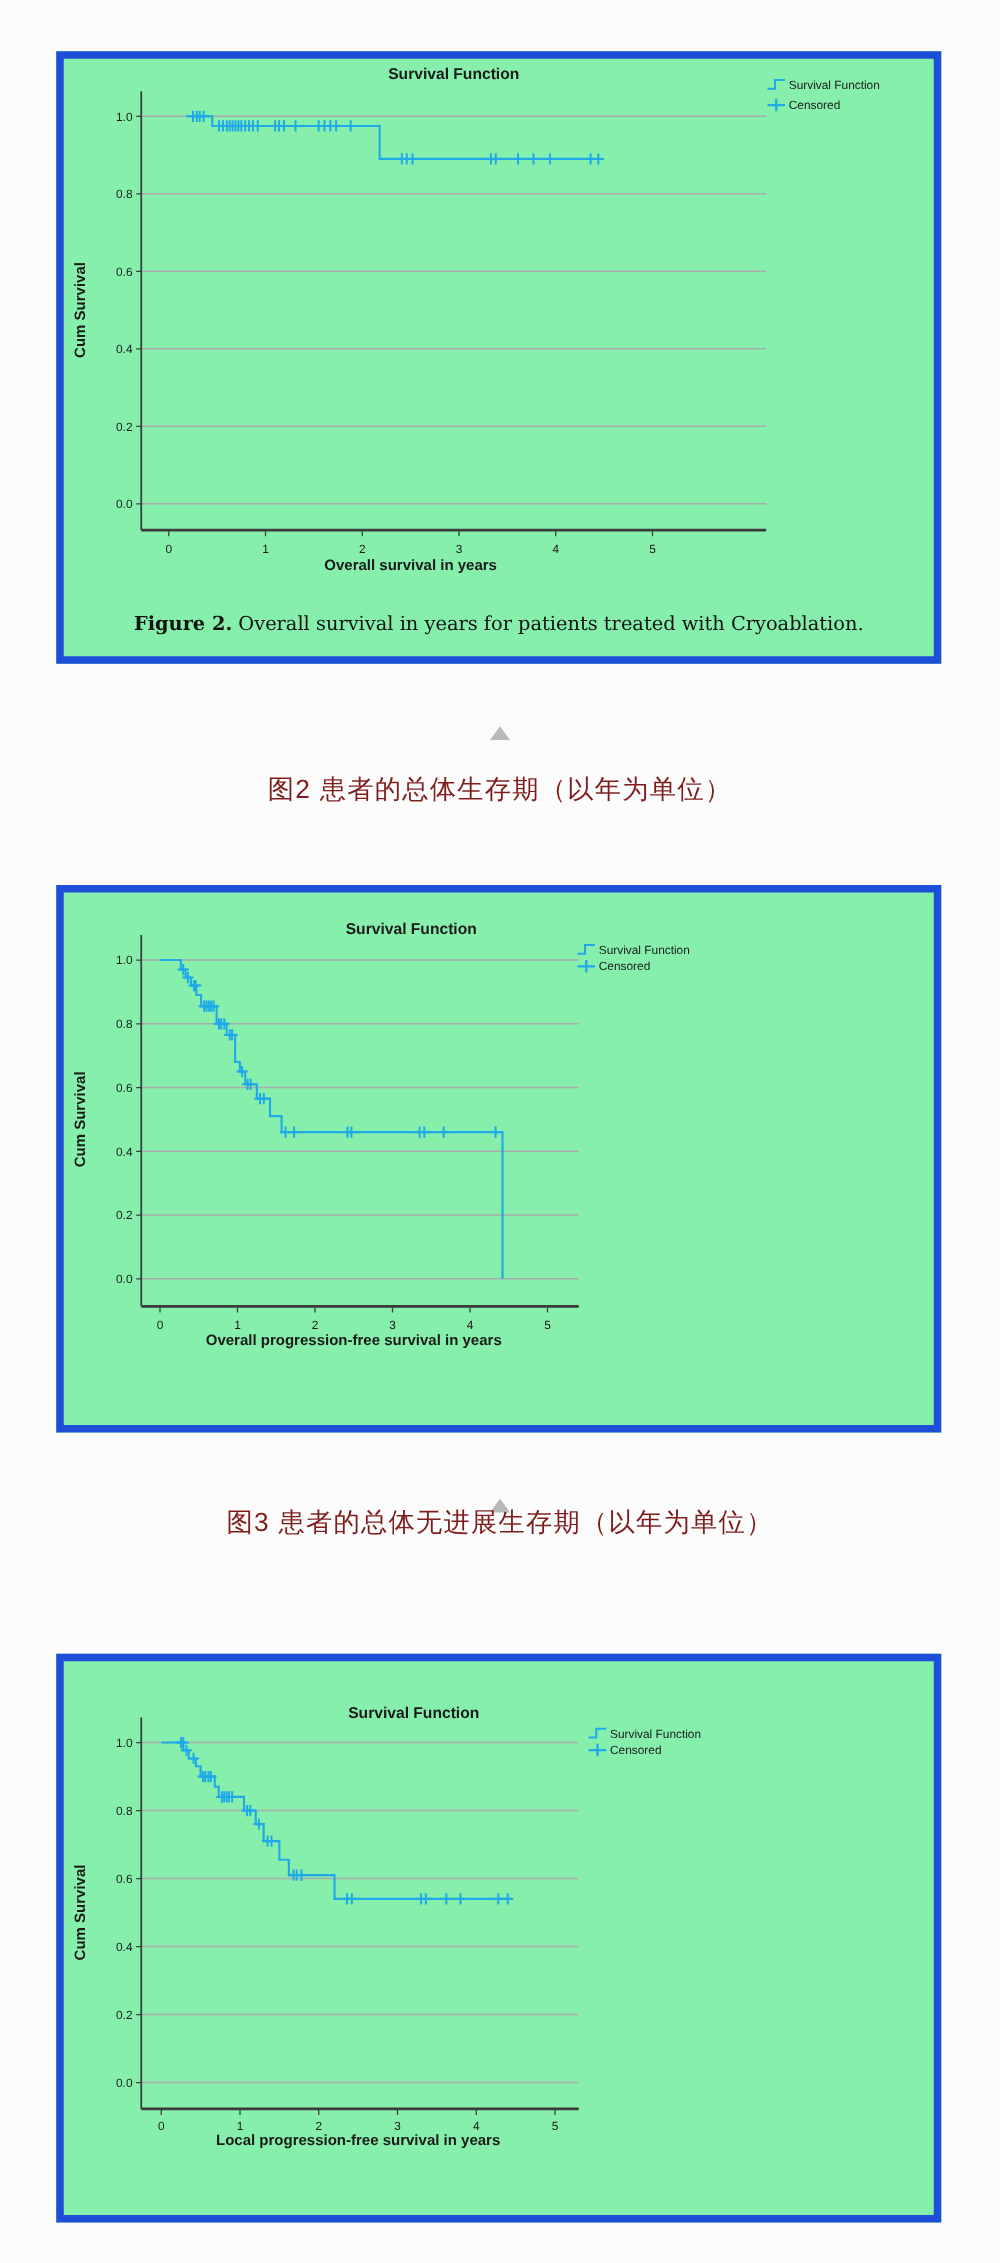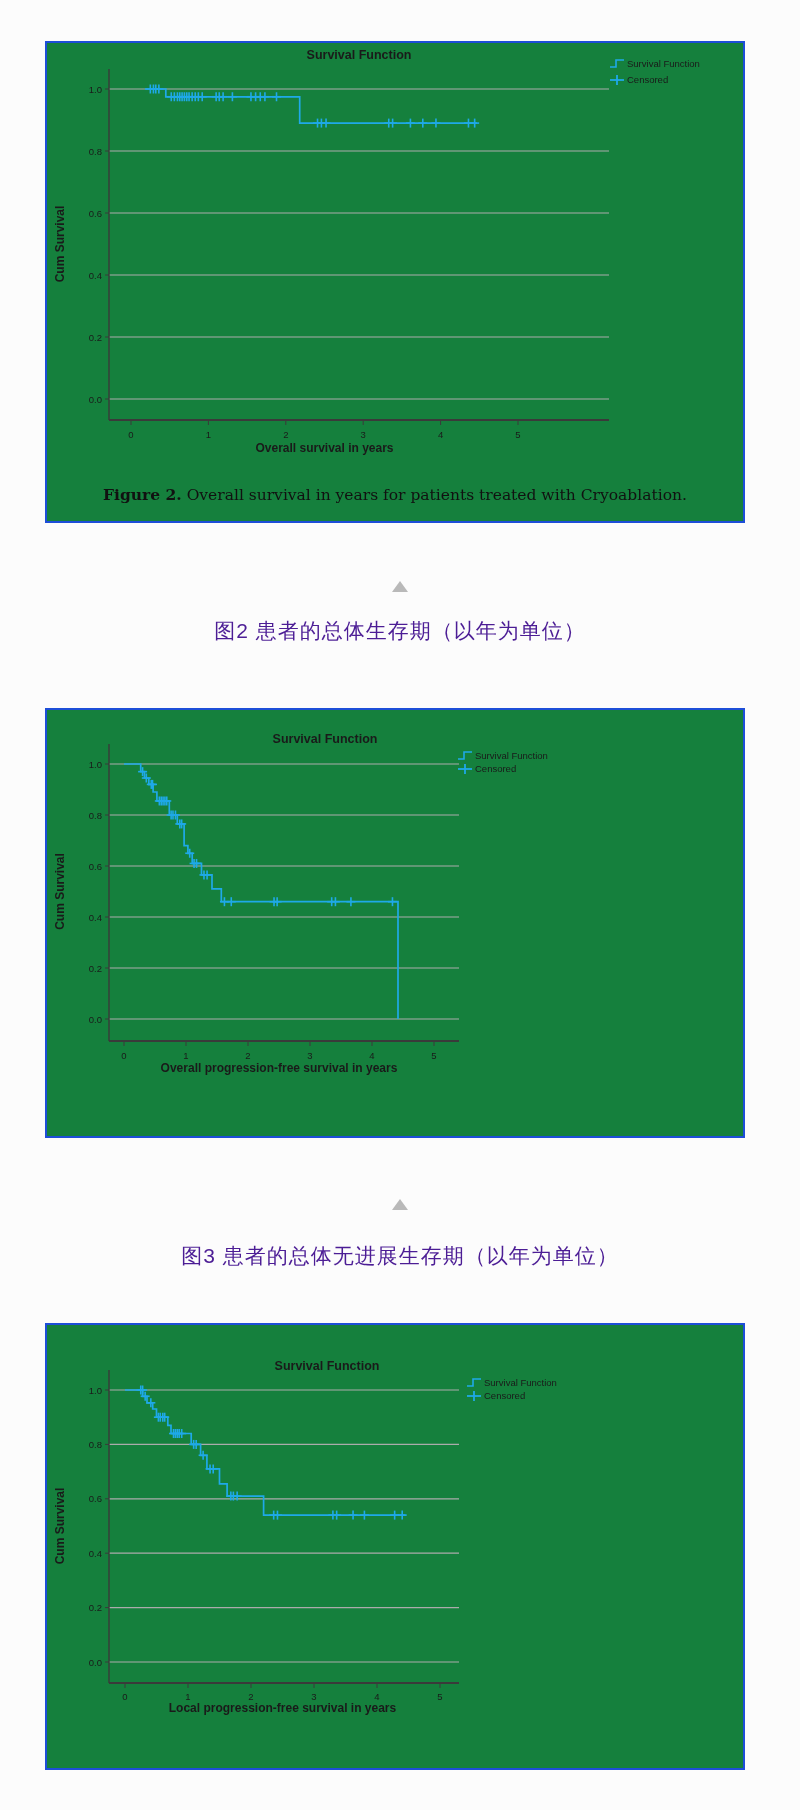--- a/index.html
+++ b/index.html
@@ -1,25 +1,25 @@
 <!DOCTYPE html>
 <html><head>
 <meta charset="utf-8">
 <style>
   html,body{margin:0;padding:0;}
   body{background:#fcfcfc;font-family:"Liberation Sans",sans-serif;}
   .page{position:relative;width:800px;height:1810px;background:#fcfcfc;overflow:hidden;}
-  .figure-box{position:absolute;left:45px;width:696px;background:#15803d;border:2px solid #1d4ed8;}
+  .figure-box{position:absolute;left:45px;width:696px;background:#86efac;border:6px solid #1d4ed8;}
   .figure-caption{position:absolute;left:0;right:0;bottom:16px;text-align:center;
      font-family:"DejaVu Serif","Liberation Serif",serif;font-size:15.5px;color:#111;line-height:20px;}
   .figure-caption b{font-weight:bold;}
   .tri-marker{position:absolute;left:50%;transform:translateX(-50%);width:0;height:0;
      border-left:8px solid transparent;border-right:8px solid transparent;
      border-bottom:11px solid #b9b9b9;cursor:pointer;}
-  .cjk-caption{position:absolute;left:0;right:0;text-align:center;color:#4c1d95;
+  .cjk-caption{position:absolute;left:0;right:0;text-align:center;color:#7f1d1d;
      font-size:21px;letter-spacing:1px;font-family:"Liberation Sans",sans-serif;}
   svg{display:block;}
   svg text{font-family:"Liberation Sans",sans-serif;fill:#1a1a1a;}
 </style>
 </head>
 <body>
 
 <div class="page">
 
   <div class="figure-box" style="top:41px;height:478px;">
@@ -366,21 +366,21 @@
         <text x="428" y="49" font-size="9.5" font-weight="500">Survival Function</text>
         <g>
           <line x1="411" y1="59" x2="425" y2="59" stroke="#1fa9e8" stroke-width="1.8"></line>
           <line x1="418" y1="54" x2="418" y2="64" stroke="#1fa9e8" stroke-width="1.8"></line>
         </g>
         <text x="428" y="62" font-size="9.5" font-weight="500">Censored</text>
       </svg>
   </div>
 
   <div class="tri-marker" style="top:1199px;"></div>
-  <div class="cjk-caption" style="top:1242px;">图3 患者的总体无进展生存期（以年为单位）</div>
+  <div class="cjk-caption" style="top:1204px;">图3 患者的总体无进展生存期（以年为单位）</div>
 
   <div class="figure-box" style="top:1323px;height:443px;">
     <svg class="km-chart" width="695" height="392">
         <text x="280" y="45" text-anchor="middle" font-size="12.5" font-weight="bold">Survival Function</text>
         <line x1="62" y1="337" x2="412" y2="337" stroke="#ababab" stroke-width="1.2"></line>
         <line x1="58" y1="337" x2="62" y2="337" stroke="#3a3a3a" stroke-width="1"></line>
         <text x="55" y="340.5" text-anchor="end" font-size="9.5">0.0</text>
         <line x1="62" y1="282.6" x2="412" y2="282.6" stroke="#ababab" stroke-width="1.2"></line>
         <line x1="58" y1="282.6" x2="62" y2="282.6" stroke="#3a3a3a" stroke-width="1"></line>
         <text x="55" y="286.1" text-anchor="end" font-size="9.5">0.2</text>

